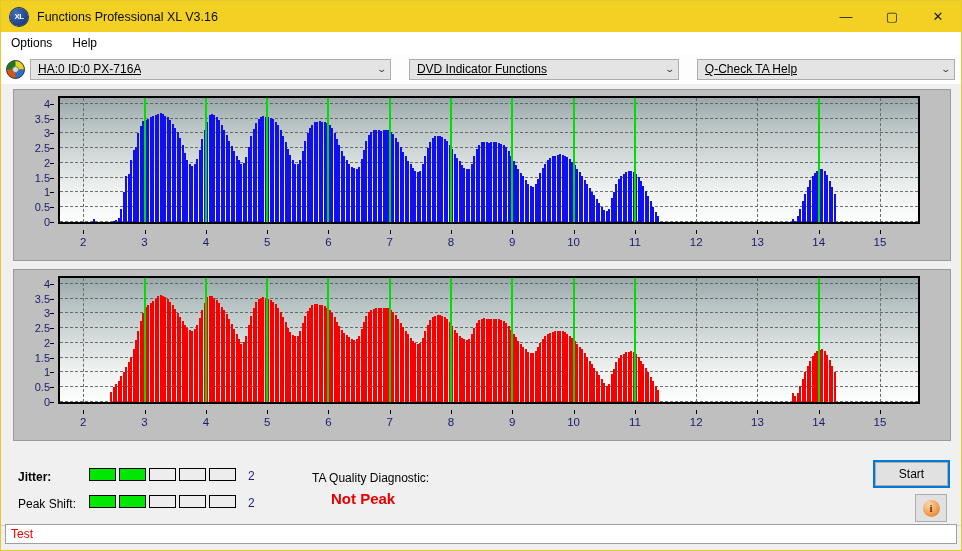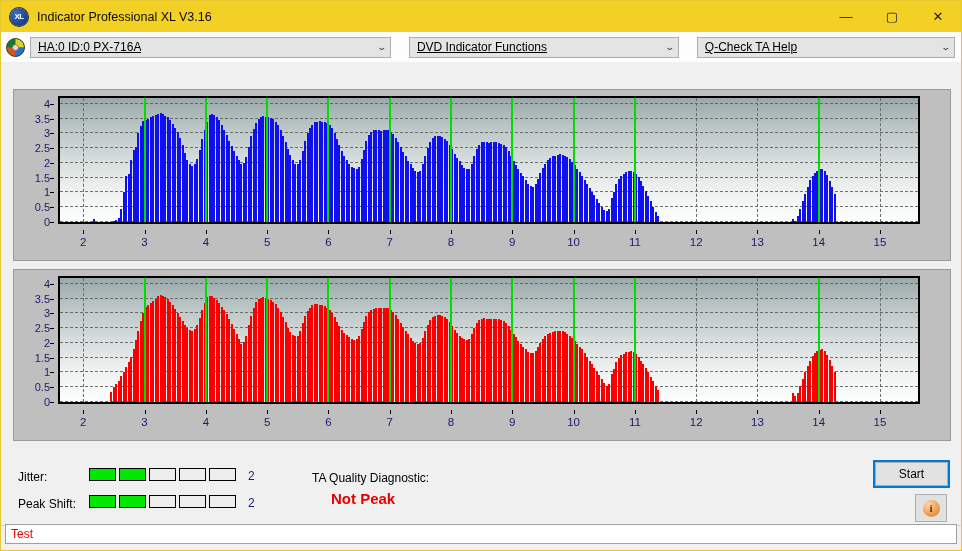--- a/index.html
+++ b/index.html
@@ -102,28 +102,32 @@
   }
   .sep-line{position:absolute;left:0;right:0;top:524px;height:1px;background:#d4d4d4;}
 </style>
 </head>
 <body>
 
 <div class="window">
 
   <div class="titlebar">
     <div class="logo">XL</div>
-    <div class="title-text">Indicator Professional XL V3.16</div>
+    <div class="title-text">Functions Professional XL V3.16</div>
     <div class="winbtns">
       <div class="winbtn">—</div>
       <div class="winbtn">▢</div>
       <div class="winbtn close">✕</div>
     </div>
   </div>
 
+  <div class="menubar">
+    <div class="menuitem">Options</div>
+    <div class="menuitem">Help</div>
+  </div>
 
   <div class="toolbar">
     <div class="disc-icon">
       <svg width="19" height="19" viewBox="0 0 19 19">
         <circle cx="9.5" cy="9.5" r="9" fill="#1f7a1f"></circle>
         <path d="M9.5 0.5 A9 9 0 0 1 18.5 9.5 L9.5 9.5 Z" fill="#e8d41c"></path>
         <path d="M18.5 9.5 A9 9 0 0 1 9.5 18.5 L9.5 9.5 Z" fill="#2a6fd0"></path>
         <path d="M9.5 18.5 A9 9 0 0 1 0.5 9.5 L9.5 9.5 Z" fill="#d8521c"></path>
         <circle cx="9.5" cy="9.5" r="3" fill="#dcdcdc" stroke="#666" stroke-width="0.7"></circle>
         <circle cx="9.5" cy="9.5" r="9" fill="none" stroke="#3a3a3a" stroke-width="1"></circle>
@@ -801,21 +805,21 @@
           <div class="xtick" style="left: 699.431px;"></div>
           <div class="xlab" style="left: 760.717px; top: 6px;">14</div>
           <div class="xtick" style="left: 760.717px;"></div>
           <div class="xlab" style="left: 822.003px; top: 6px;">15</div>
           <div class="xtick" style="left: 822.003px;"></div>
         </div>
     </div>
   </div>
 
   <div class="bottom-area">
-    <div class="lbl" style="left:17px;top:23px;">Jitter:</div>
+    <div class="lbl" style="left:17px;top:23px;font-weight:bold;">Jitter:</div>
     <div class="meter" id="jitter-meter" style="left:88px;top:21px;">
         <div class="seg on"></div>
         <div class="seg on"></div>
         <div class="seg"></div>
         <div class="seg"></div>
         <div class="seg"></div>
       </div>
     <div class="meterval" style="left:247px;top:22px;">2</div>
 
     <div class="lbl" style="left:17px;top:50px;">Peak Shift:</div>

